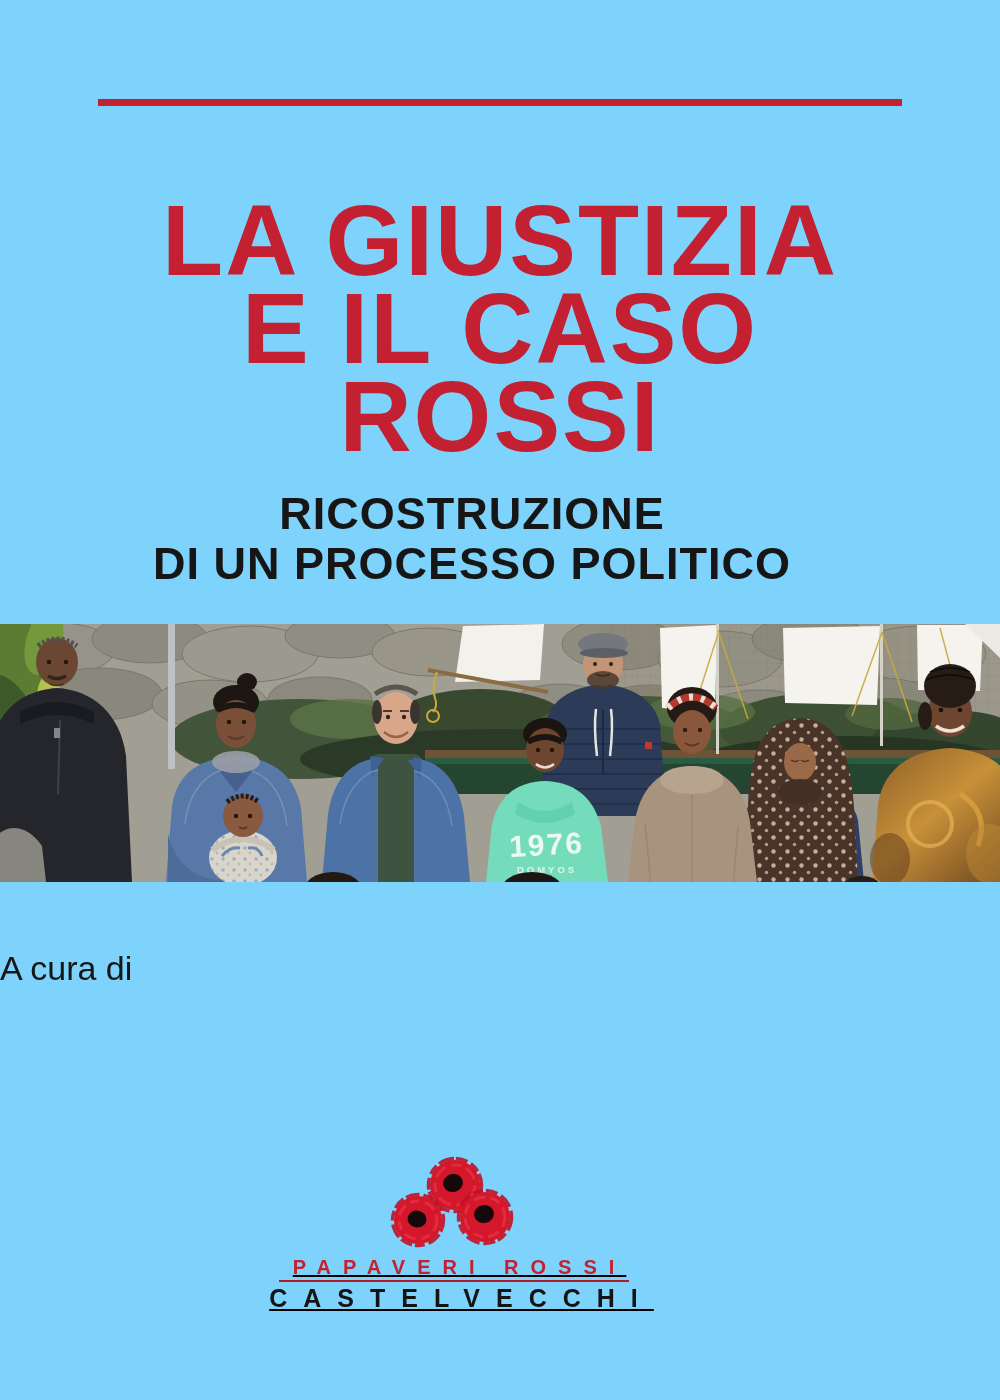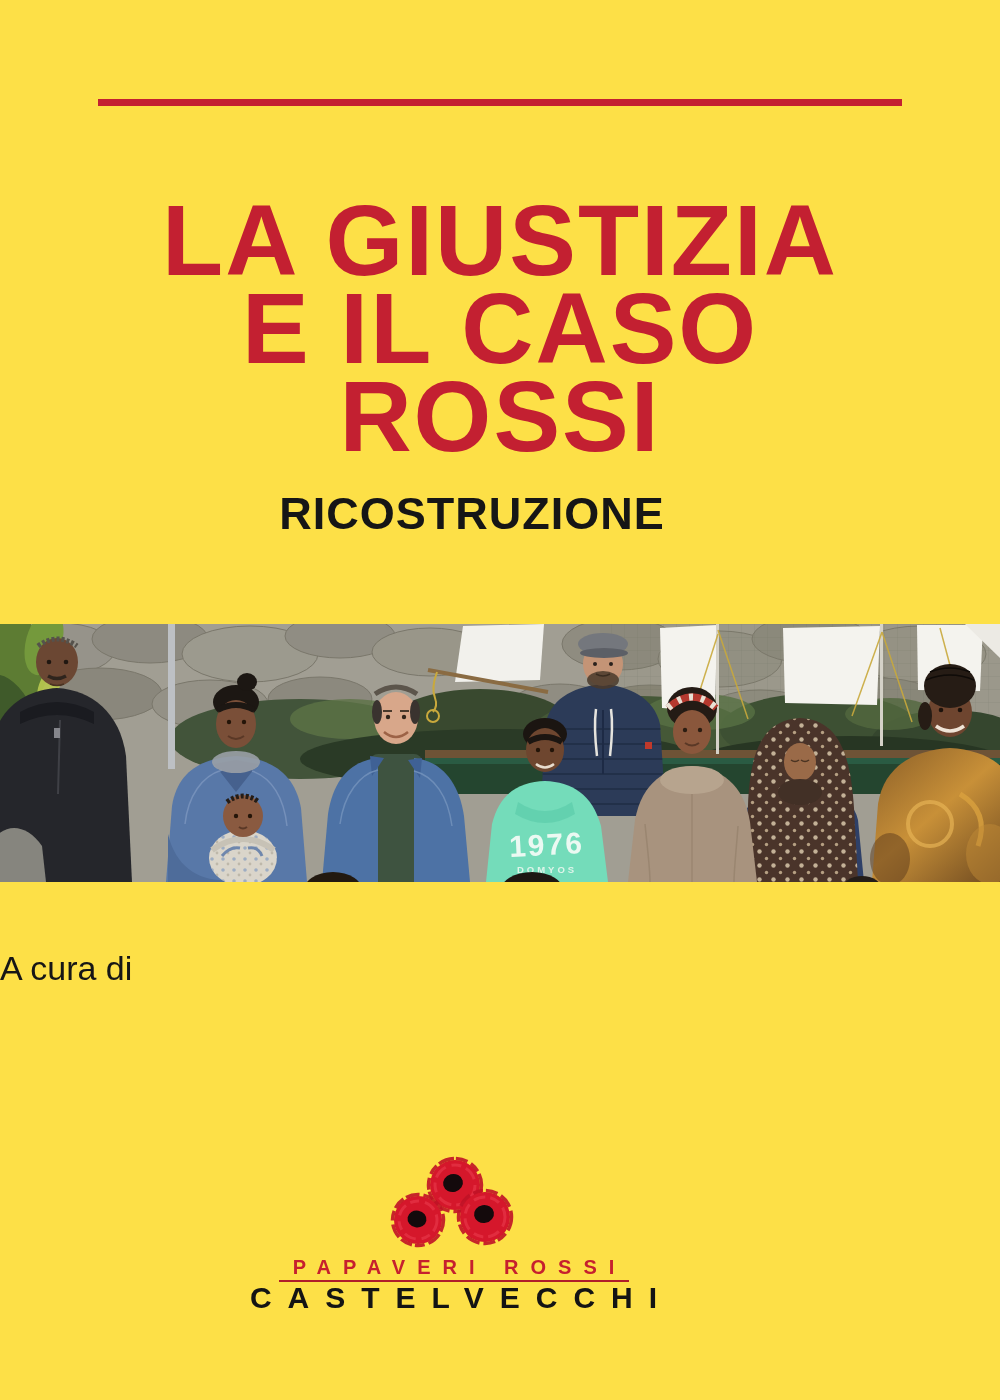--- a/index.html
+++ b/index.html
@@ -1,18 +1,18 @@
 <!DOCTYPE html>
 <html style="--accent-red: #c32031; --logo-red: #c6202e; --poppy-red: #d5172b; --text-black: #161616;"><head>
 <meta charset="utf-8">
 <style>
   html,body{margin:0;padding:0;background:#ffffff;}
   .cover{
     position:relative;width:1000px;height:1400px;margin:0 auto;
-    background:#fde047;overflow:hidden;
+    background:#7dd3fc;overflow:hidden;
     font-family:"Liberation Sans",sans-serif;
   }
   .top-rule{
     position:absolute;left:98px;top:99px;width:804px;height:7px;
     background:var(--accent-red,#c32031);
   }
   .title{
     position:absolute;left:0;top:196px;width:1000px;
     text-align:center;color:var(--accent-red,#c32031);
     font-size:100px;font-weight:bold;line-height:88px;letter-spacing:2px;
@@ -24,53 +24,54 @@
   }
   .photo-wrap{
     position:absolute;left:0;top:624px;width:1000px;height:258px;
   }
   .byline{
     position:absolute;left:0;top:945px;width:1000px;
     color:var(--text-black,#161616);
     font-size:34px;font-weight:normal;line-height:46px;
   }
   .logo{
-    position:absolute;left:0;top:1152px;width:907px;text-align:center;
+    position:absolute;left:0;top:1152px;width:907px;text-align:center;text-decoration:underline;
   }
   .poppies{display:block;margin:0 auto;width:134px;height:100px;}
   .series{
     margin-top:4px;padding-left:12px;
     color:var(--logo-red,#c6202e);
     font-size:20px;font-weight:bold;letter-spacing:12px;line-height:22px;
   }
   .logo-rule{
     width:350px;height:2px;margin:2px auto 0 auto;
     background:#b01d2a;
   }
   .publisher{
     margin-top:3px;padding-left:16px;
     color:#141414;
-    font-size:30px;font-weight:bold;letter-spacing:16px;line-height:26px;
+    font-size:25px;font-weight:bold;letter-spacing:16px;line-height:26px;
   }
 </style>
 </head>
 <body>
 
 <div class="cover">
 
   <div class="top-rule"></div>
 
   <h1 class="title" style="margin:0;">
     <div>LA GIUSTIZIA</div>
     <div>E IL CASO</div>
     <div>ROSSI</div>
   </h1>
 
   <div class="subtitle">
     <div>RICOSTRUZIONE</div>
+    <div>DI UN PROCESSO POLITICO</div>
   </div>
 
   <div class="photo-wrap">
     <svg width="1000" height="258" viewBox="0 0 1000 258" xmlns="http://www.w3.org/2000/svg">
       <defs>
         <pattern id="mesh" width="13" height="13" patternUnits="userSpaceOnUse">
           <path d="M0 0H13M0 0V13" stroke="#666a5a" stroke-width="1" opacity="0.5" fill="none"></path>
         </pattern>
         <pattern id="hdots" width="14" height="14" patternUnits="userSpaceOnUse">
           <circle cx="3.5" cy="3.5" r="2.2" fill="#d8c7aa"></circle>

